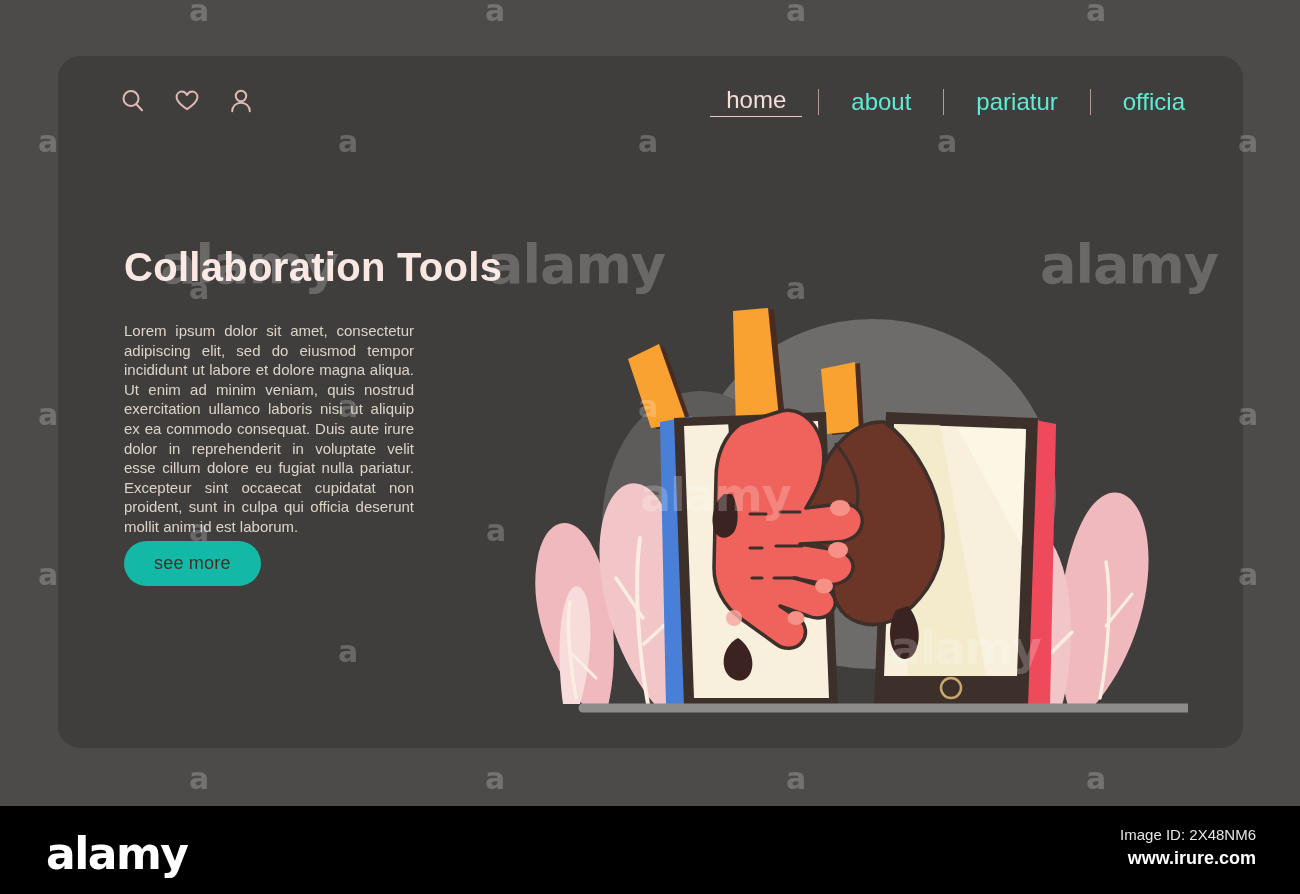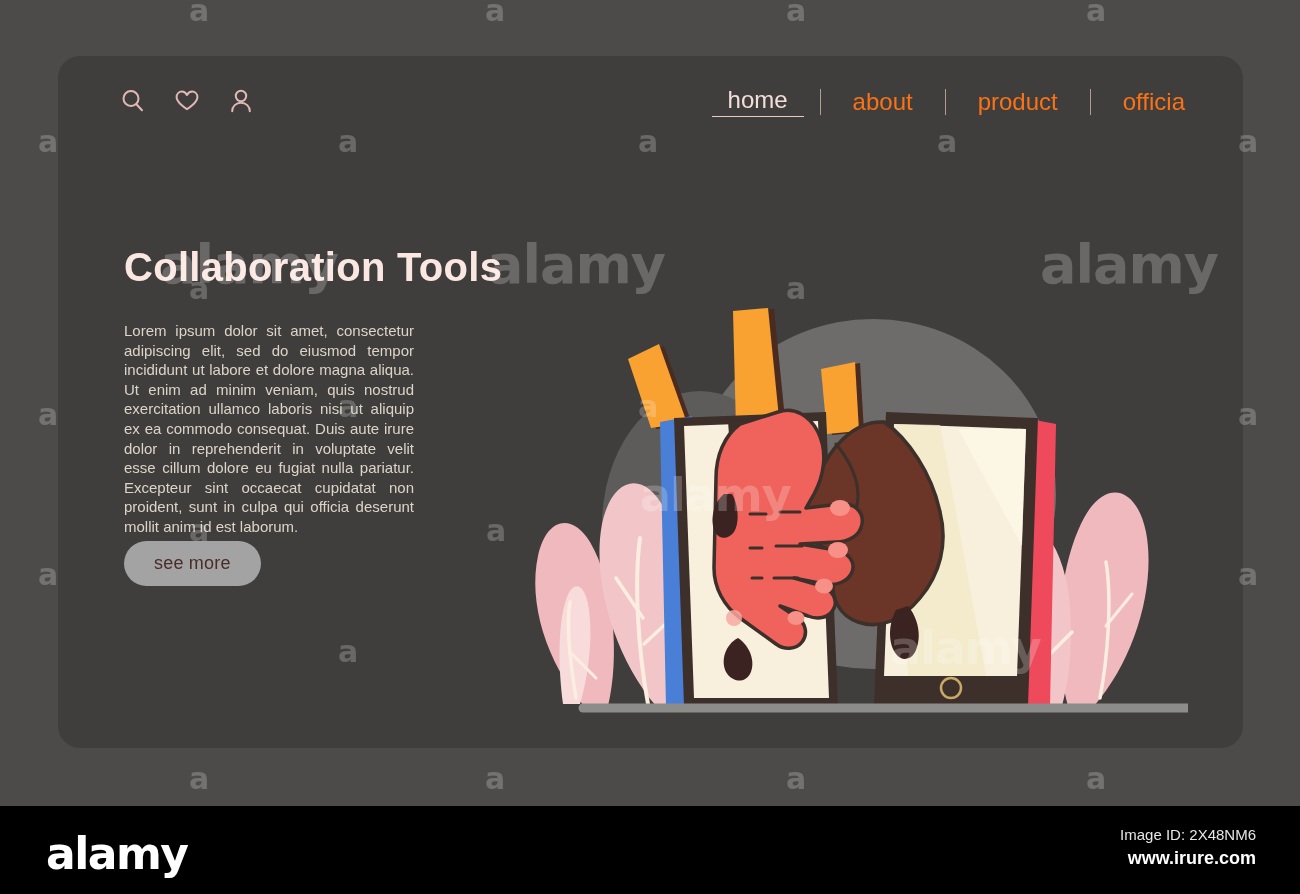--- a/index.html
+++ b/index.html
@@ -72,21 +72,21 @@
     position: absolute;
     right: 42px; top: 30px;
     display: flex;
     align-items: center;
     font-size: 24px;
     color: #e8c9c6;
     gap: 16px;
   }
   .nav-link {
     padding: 0 16px;
-    color: #f97316;
+    color: #5eead4;
     text-decoration: none;
     white-space: nowrap;
   }
   .nav-link.active {
     color: #f3ded9;
     border-bottom: 1.5px solid #e8c9c6;
     padding-bottom: 2px;
   }
   .nav-sep {
     width: 1px;
@@ -112,21 +112,21 @@
     width: 290px;
     font-size: 15px;
     line-height: 19.6px;
     color: #ddd4c9;
     text-align: justify;
   }
 
   #cta {
     position: absolute;
     left: 66px; top: 485px;
-    background: #a3a3a3;
+    background: #14b8a6;
     color: #4a2c2a;
     border: none;
     border-radius: 999px;
     font-family: "Liberation Sans", sans-serif;
     font-size: 18px;
     padding: 12px 30px;
     cursor: pointer;
     letter-spacing: 0.2px;
   }
 
@@ -200,21 +200,21 @@
           <path d="M6.2 25.2 C6.2 20.2 10.1 16.8 15 16.8 C19.9 16.8 23.8 20.2 23.8 25.2" stroke="#e0b9b5" stroke-width="2" stroke-linecap="round"></path>
         </svg>
       </span>
     </div>
 
     <nav id="nav">
       <a class="nav-link active" href="#">home</a>
       <span class="nav-sep"></span>
       <a class="nav-link" href="#">about</a>
       <span class="nav-sep"></span>
-      <a class="nav-link" href="#">product</a>
+      <a class="nav-link" href="#">pariatur</a>
       <span class="nav-sep"></span>
       <a class="nav-link" href="#">officia</a>
     </nav>
 
     <h1 id="headline">Collaboration Tools</h1>
     <p id="body-copy">Lorem ipsum dolor sit amet, consectetur adipiscing elit, sed do eiusmod tempor incididunt ut labore et dolore magna aliqua. Ut enim ad minim veniam, quis nostrud exercitation ullamco laboris nisi ut aliquip ex ea commodo consequat. Duis aute irure dolor in reprehenderit in voluptate velit esse cillum dolore eu fugiat nulla pariatur. Excepteur sint occaecat cupidatat non proident, sunt in culpa qui officia deserunt mollit anim id est laborum.</p>
     <button id="cta">see more</button>
 
     <div id="illustration">
       <svg width="700" height="500" viewBox="0 0 700 500" fill="none">

